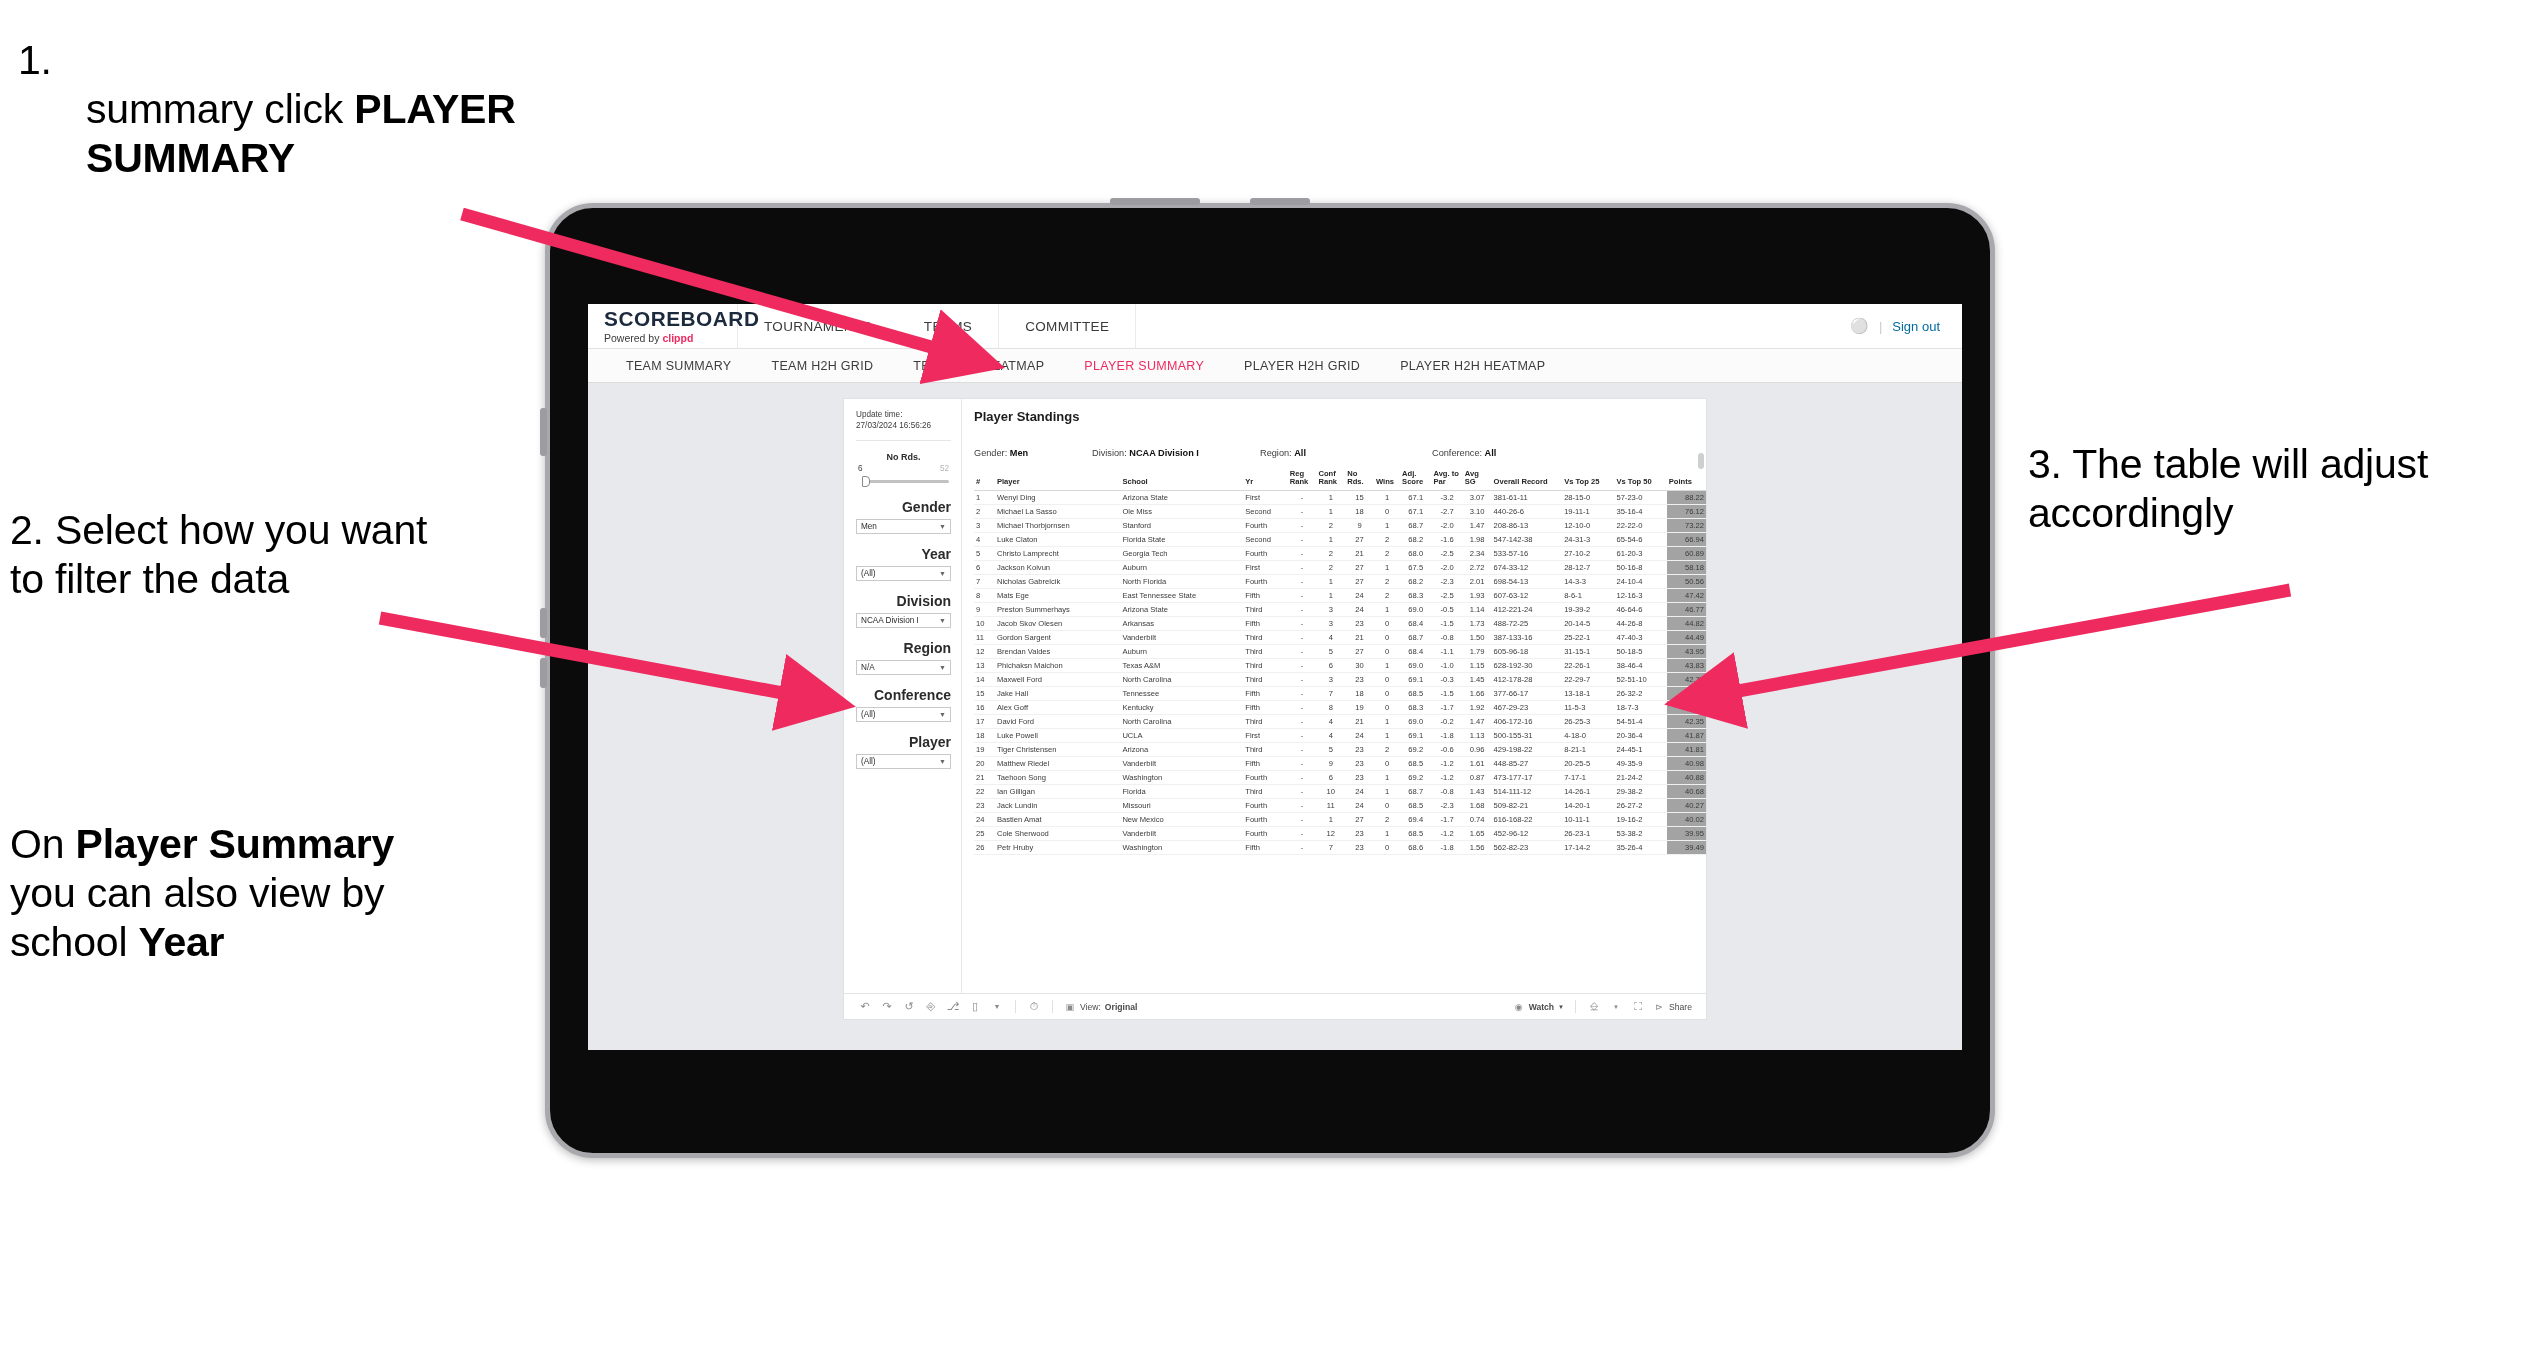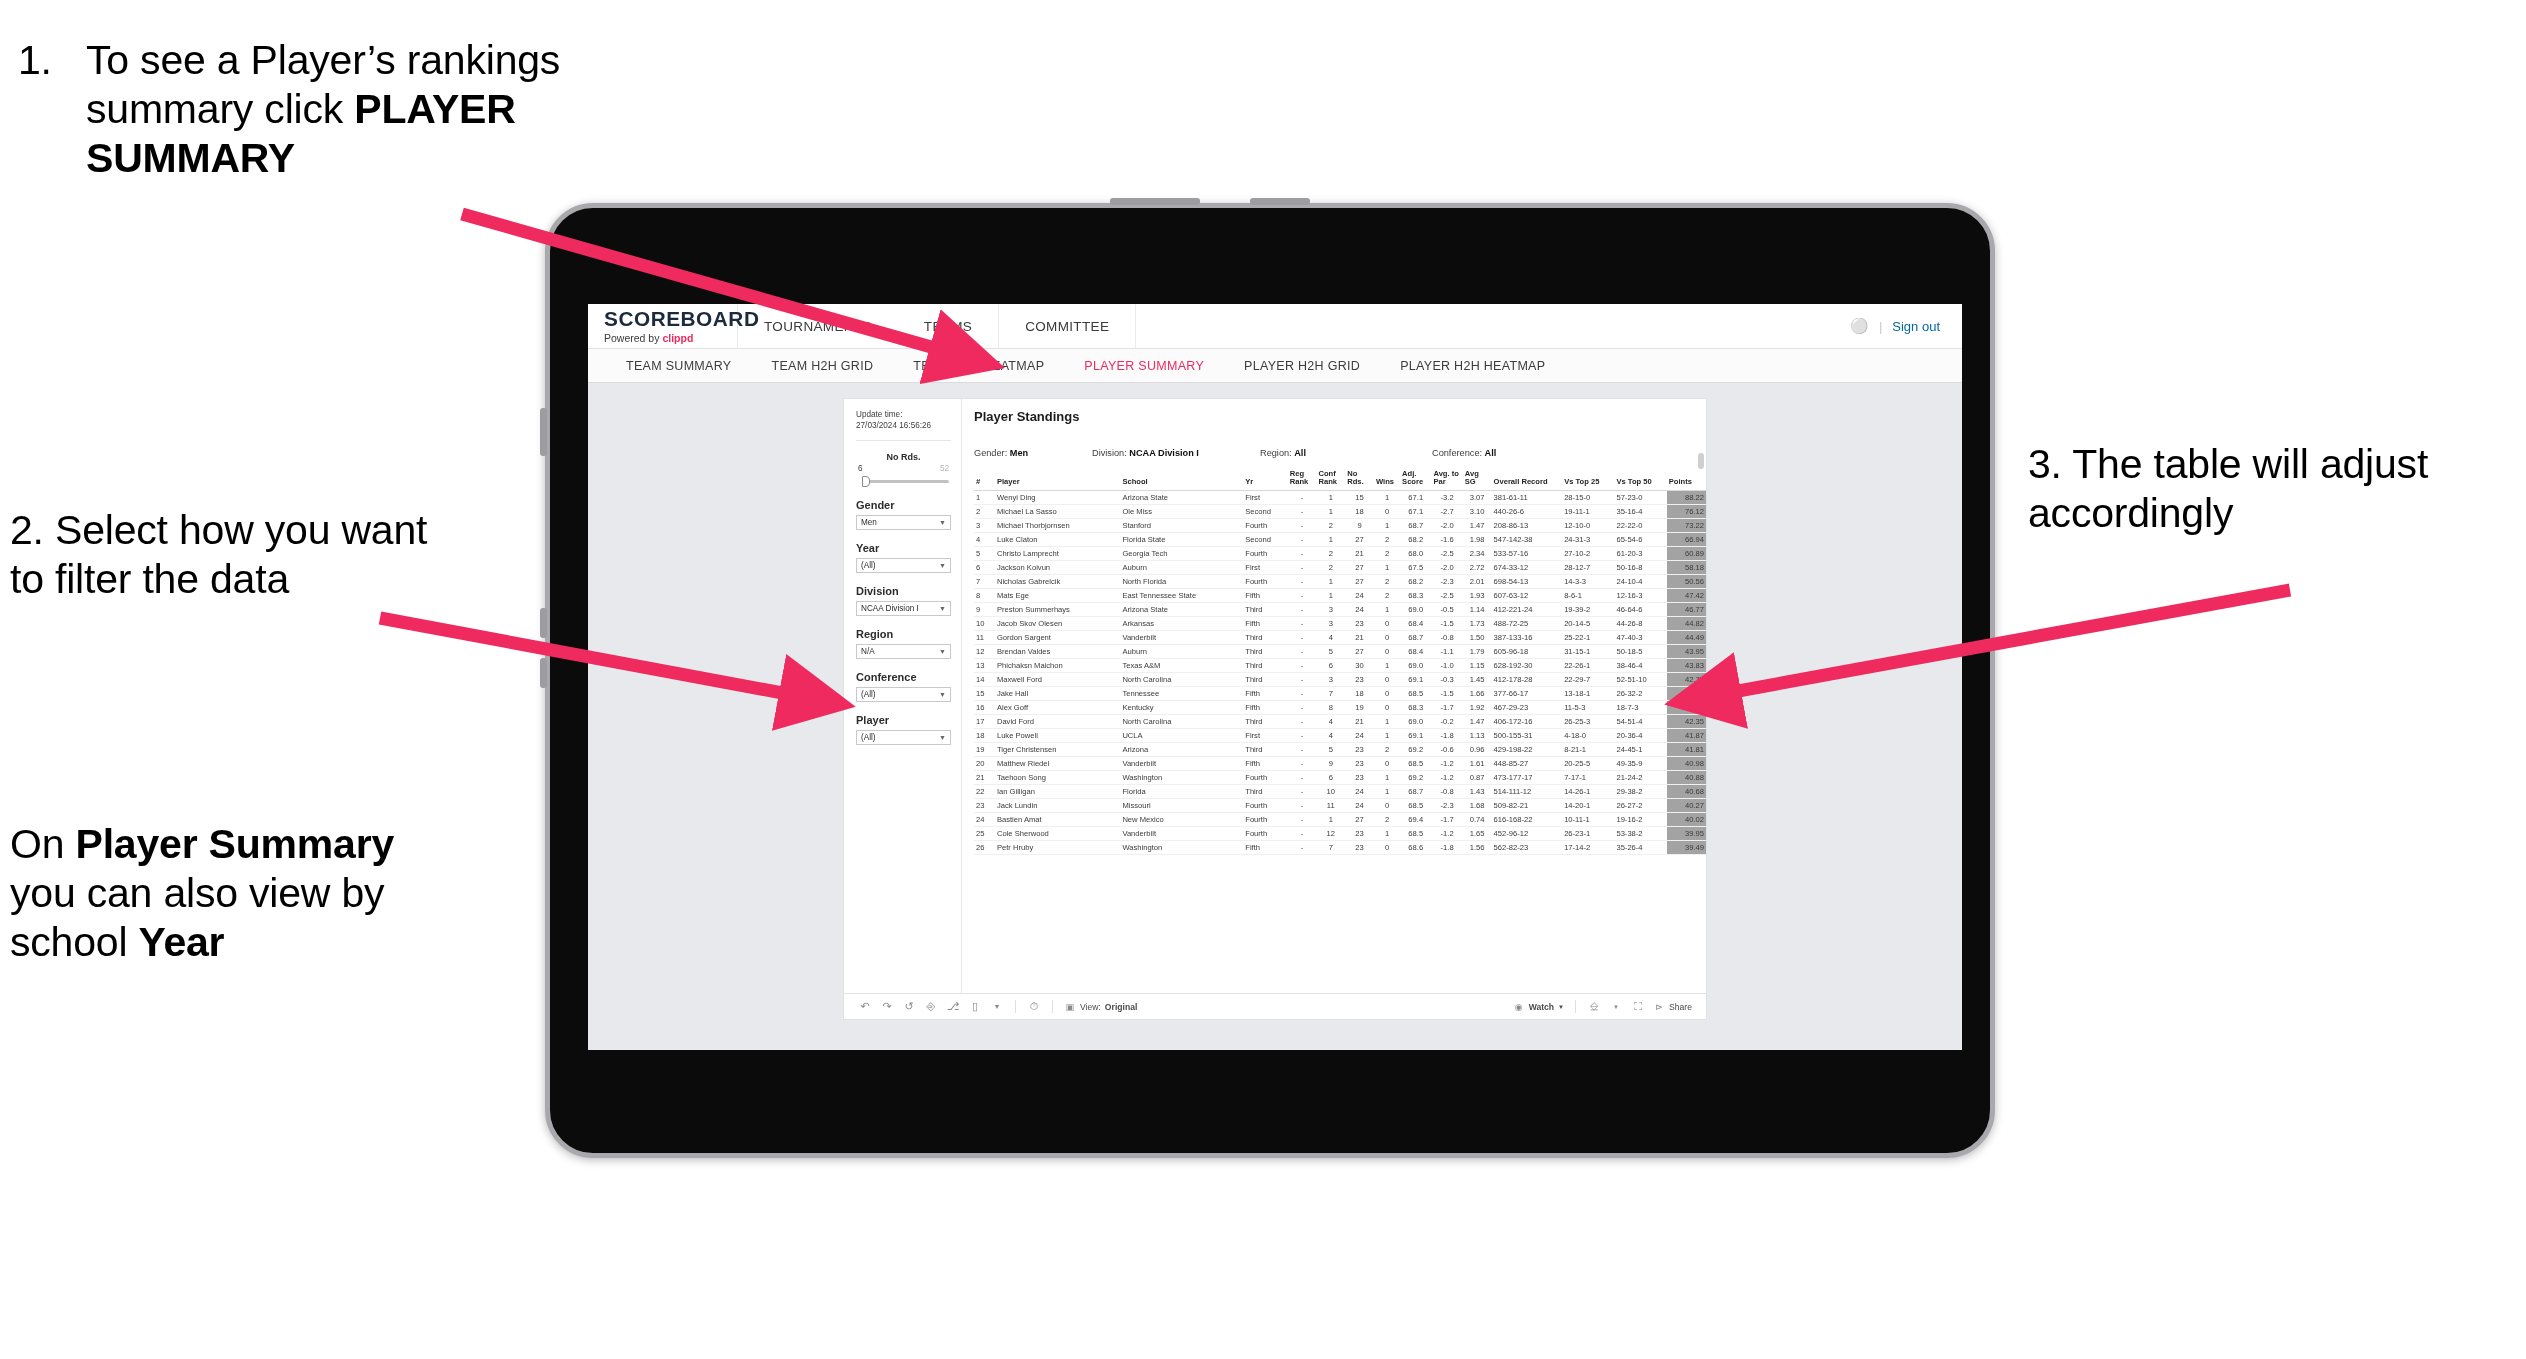--- a/index.html
+++ b/index.html
@@ -107,21 +107,21 @@
   .sheet-body { display:flex; flex:1; min-height:0; }
 
   
   .filters {
     width: 118px; border-right:1px solid #e6e6e6; padding: 10px 10px 0 12px;
     font-size: 9px; color:#333;
   }
   .upd { font-size:8.2px; line-height:1.35; color:#3c3c3c; }
   .fsep { height:1px; background:#e6e6e6; margin: 9px 0 11px; }
   .fgrp { margin-bottom: 12px; }
-  .flabel { font-size: 11px; font-weight:700; color:#2b2b2b; margin-bottom: 4px; }
+  .flabel { font-size: 14px; font-weight:700; color:#2b2b2b; margin-bottom: 4px; text-align: right; }
   .fsel {
     height: 15px; border:1px solid #c9c9c9; background:#fff;
     display:flex; align-items:center; padding: 0 4px;
     font-size:8.2px; color:#2b2b2b; position:relative;
   }
   .fsel .cv { white-space:nowrap; overflow:hidden; }
   .fsel .car { margin-left:auto; font-size:7px; color:#666; }
 
   .slider-wrap { text-align:center; }
   .sl-title { font-size:9px; font-weight:700; color:#2b2b2b; margin-bottom:2px; }
@@ -190,21 +190,21 @@
   .tb-right { margin-left:auto; display:flex; align-items:center; }
 </style>
 </head>
 <body>
 
 <div id="stage">
 
   <div class="anno anno-1">
     <span class="num">1.</span>
     <span class="body">
-      <span>To see a Player’s rankings</span><br>
+      <br>
       <span>summary click </span><b>PLAYER</b><br>
       <b>SUMMARY</b>
     </span>
   </div>
 
   <div class="anno anno-2">2. Select how you want to filter the data</div>
 
   <div class="anno anno-2b">
     <span>On </span><b>Player Summary</b><span> you can also view by school </span><b>Year</b>
   </div>

